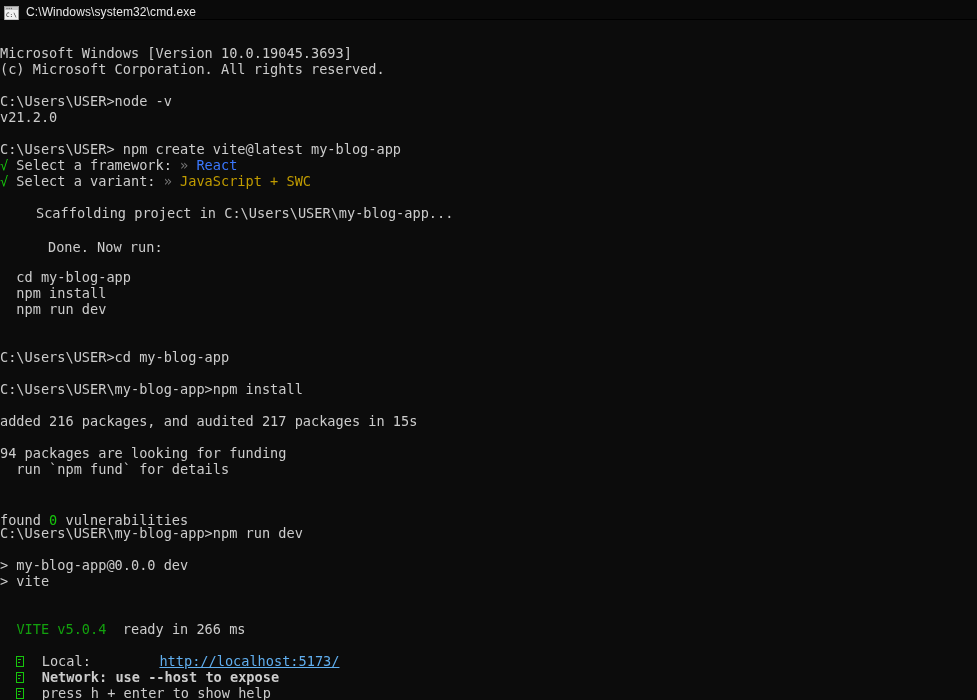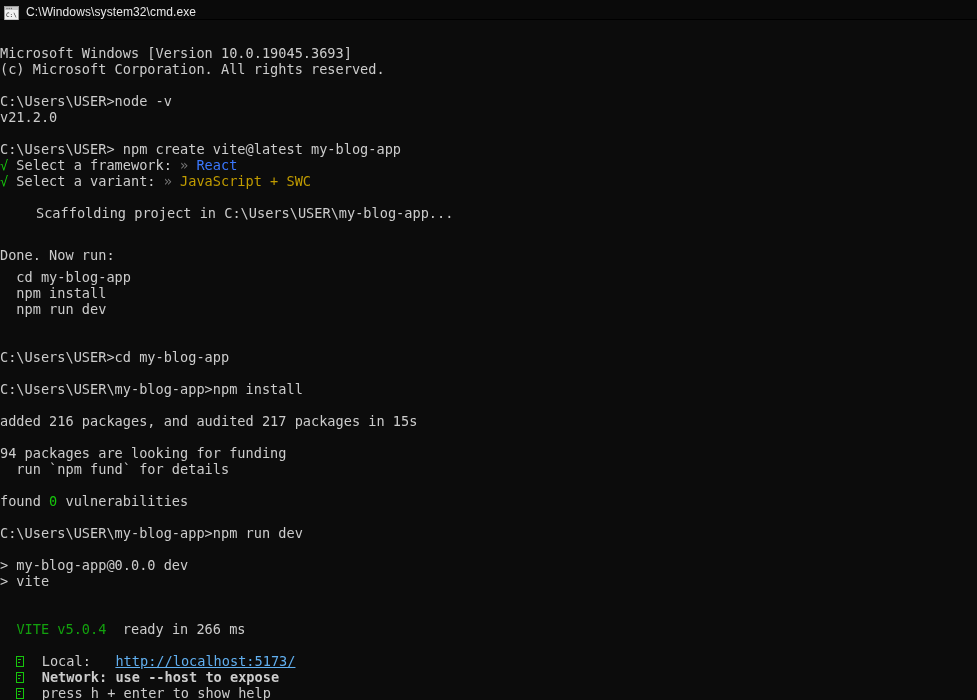--- a/index.html
+++ b/index.html
@@ -59,21 +59,21 @@
     white-space: pre;
     color: #cccccc;
   }
   .line > span { white-space: pre; }
 
   
   .c-default { color: #cccccc; }
   .c-green   { color: #16c60c; }
   .c-dkgreen { color: #13a10e; margin-top: 29px; }
   .c-blue    { color: #3b78ff; }
-  .c-cyan    { color: #61afef; }
+  .c-cyan    { color: #61afef; margin-left: 44px; }
   .c-yellow  { color: #c19c00; }
   .c-dim     { color: #767676; }
 
   .url { color: #61afef; text-decoration: underline; }
 
   
   .tofu {
     display: inline-block;
     width: 8px;
     height: 11px;
@@ -115,37 +115,37 @@
     <div class="line" style="top: 57px;"><span class="c-default"></span></div>
     <div class="line" style="top: 73px;"><span class="c-default">C:\Users\USER&gt;node -v</span></div>
     <div class="line" style="top: 89px;"><span class="c-default">v21.2.0</span></div>
     <div class="line" style="top: 105px;"><span class="c-default"></span></div>
     <div class="line" style="top: 121px;"><span class="c-default">C:\Users\USER&gt; npm create vite@latest my-blog-app</span></div>
     <div class="line" style="top: 137px;"><span class="c-green">√</span><span class="c-default"> Select a framework: </span><span class="c-dim">»</span><span class="c-default"> </span><span class="c-blue">React</span></div>
     <div class="line" style="top: 153px;"><span class="c-green">√</span><span class="c-default"> Select a variant: </span><span class="c-dim">»</span><span class="c-default"> </span><span class="c-yellow">JavaScript + SWC</span></div>
     <div class="line" style="top: 169px;"><span class="c-default"></span></div>
     <div class="line" style="top: 185px; margin-left: 36px;"><span class="c-default">Scaffolding project in C:\Users\USER\my-blog-app...</span></div>
     <div class="line" style="top: 201px;"><span class="c-default"></span></div>
-    <div class="line" style="top: 227px;"><span class="c-default">Done. Now run:</span></div>
+    <div class="line" style="top: 219px; padding-left: 48px;"><span class="c-default">Done. Now run:</span></div>
     <div class="line" style="top: 233px;"><span class="c-default"></span></div>
     <div class="line" style="top: 249px;"><span class="c-default">  cd my-blog-app</span></div>
     <div class="line" style="top: 265px; text-align: center;"><span class="c-default">  npm install</span></div>
     <div class="line" style="top: 281px;"><span class="c-default">  npm run dev</span></div>
     <div class="line" style="top: 297px;"><span class="c-default"></span></div>
     <div class="line" style="top: 313px;"><span class="c-default"></span></div>
     <div class="line" style="top: 329px;"><span class="c-default">C:\Users\USER&gt;cd my-blog-app</span></div>
     <div class="line" style="top: 345px;"><span class="c-default"></span></div>
     <div class="line" style="top: 361px;"><span class="c-default">C:\Users\USER\my-blog-app&gt;npm install</span></div>
     <div class="line" style="top: 377px;"><span class="c-default"></span></div>
     <div class="line" style="top: 393px;"><span class="c-default">added 216 packages, and audited 217 packages in 15s</span></div>
     <div class="line" style="top: 409px;"><span class="c-default"></span></div>
     <div class="line" style="top: 425px;"><span class="c-default">94 packages are looking for funding</span></div>
     <div class="line" style="top: 441px;"><span class="c-default">  run `npm fund` for details</span></div>
     <div class="line" style="top: 457px;"><span class="c-default"></span></div>
-    <div class="line" style="top: 473px;"><span class="c-default">found </span><span class="c-green">0</span><span class="c-default"> vulnerabilities</span></div>
+    <div class="line" style="top: 492px;"><span class="c-default">found </span><span class="c-green">0</span><span class="c-default"> vulnerabilities</span></div>
     <div class="line" style="top: 489px;"><span class="c-default"></span></div>
     <div class="line" style="top: 505px;"><span class="c-default">C:\Users\USER\my-blog-app&gt;npm run dev</span></div>
     <div class="line" style="top: 521px;"><span class="c-default"></span></div>
     <div class="line" style="top: 537px;"><span class="c-default">&gt; my-blog-app@0.0.0 dev</span></div>
     <div class="line" style="top: 553px;"><span class="c-default">&gt; vite</span></div>
     <div class="line" style="top: 569px;"><span class="c-default"></span></div>
     <div class="line" style="top: 585px;"><span class="c-default"></span></div>
     <div class="line" style="top: 601px;"><span class="c-default">  </span><span class="c-dkgreen">VITE v5.0.4</span><span class="c-default">  ready in 266 ms</span></div>
     <div class="line" style="top: 617px;"><span class="c-default"></span></div>
     <div class="line" style="top: 633px;"><span class="c-default">  </span><span class="tofu"></span><span class="c-default">  Local:   </span><span class="c-cyan url">http://localhost:5173/</span></div>

